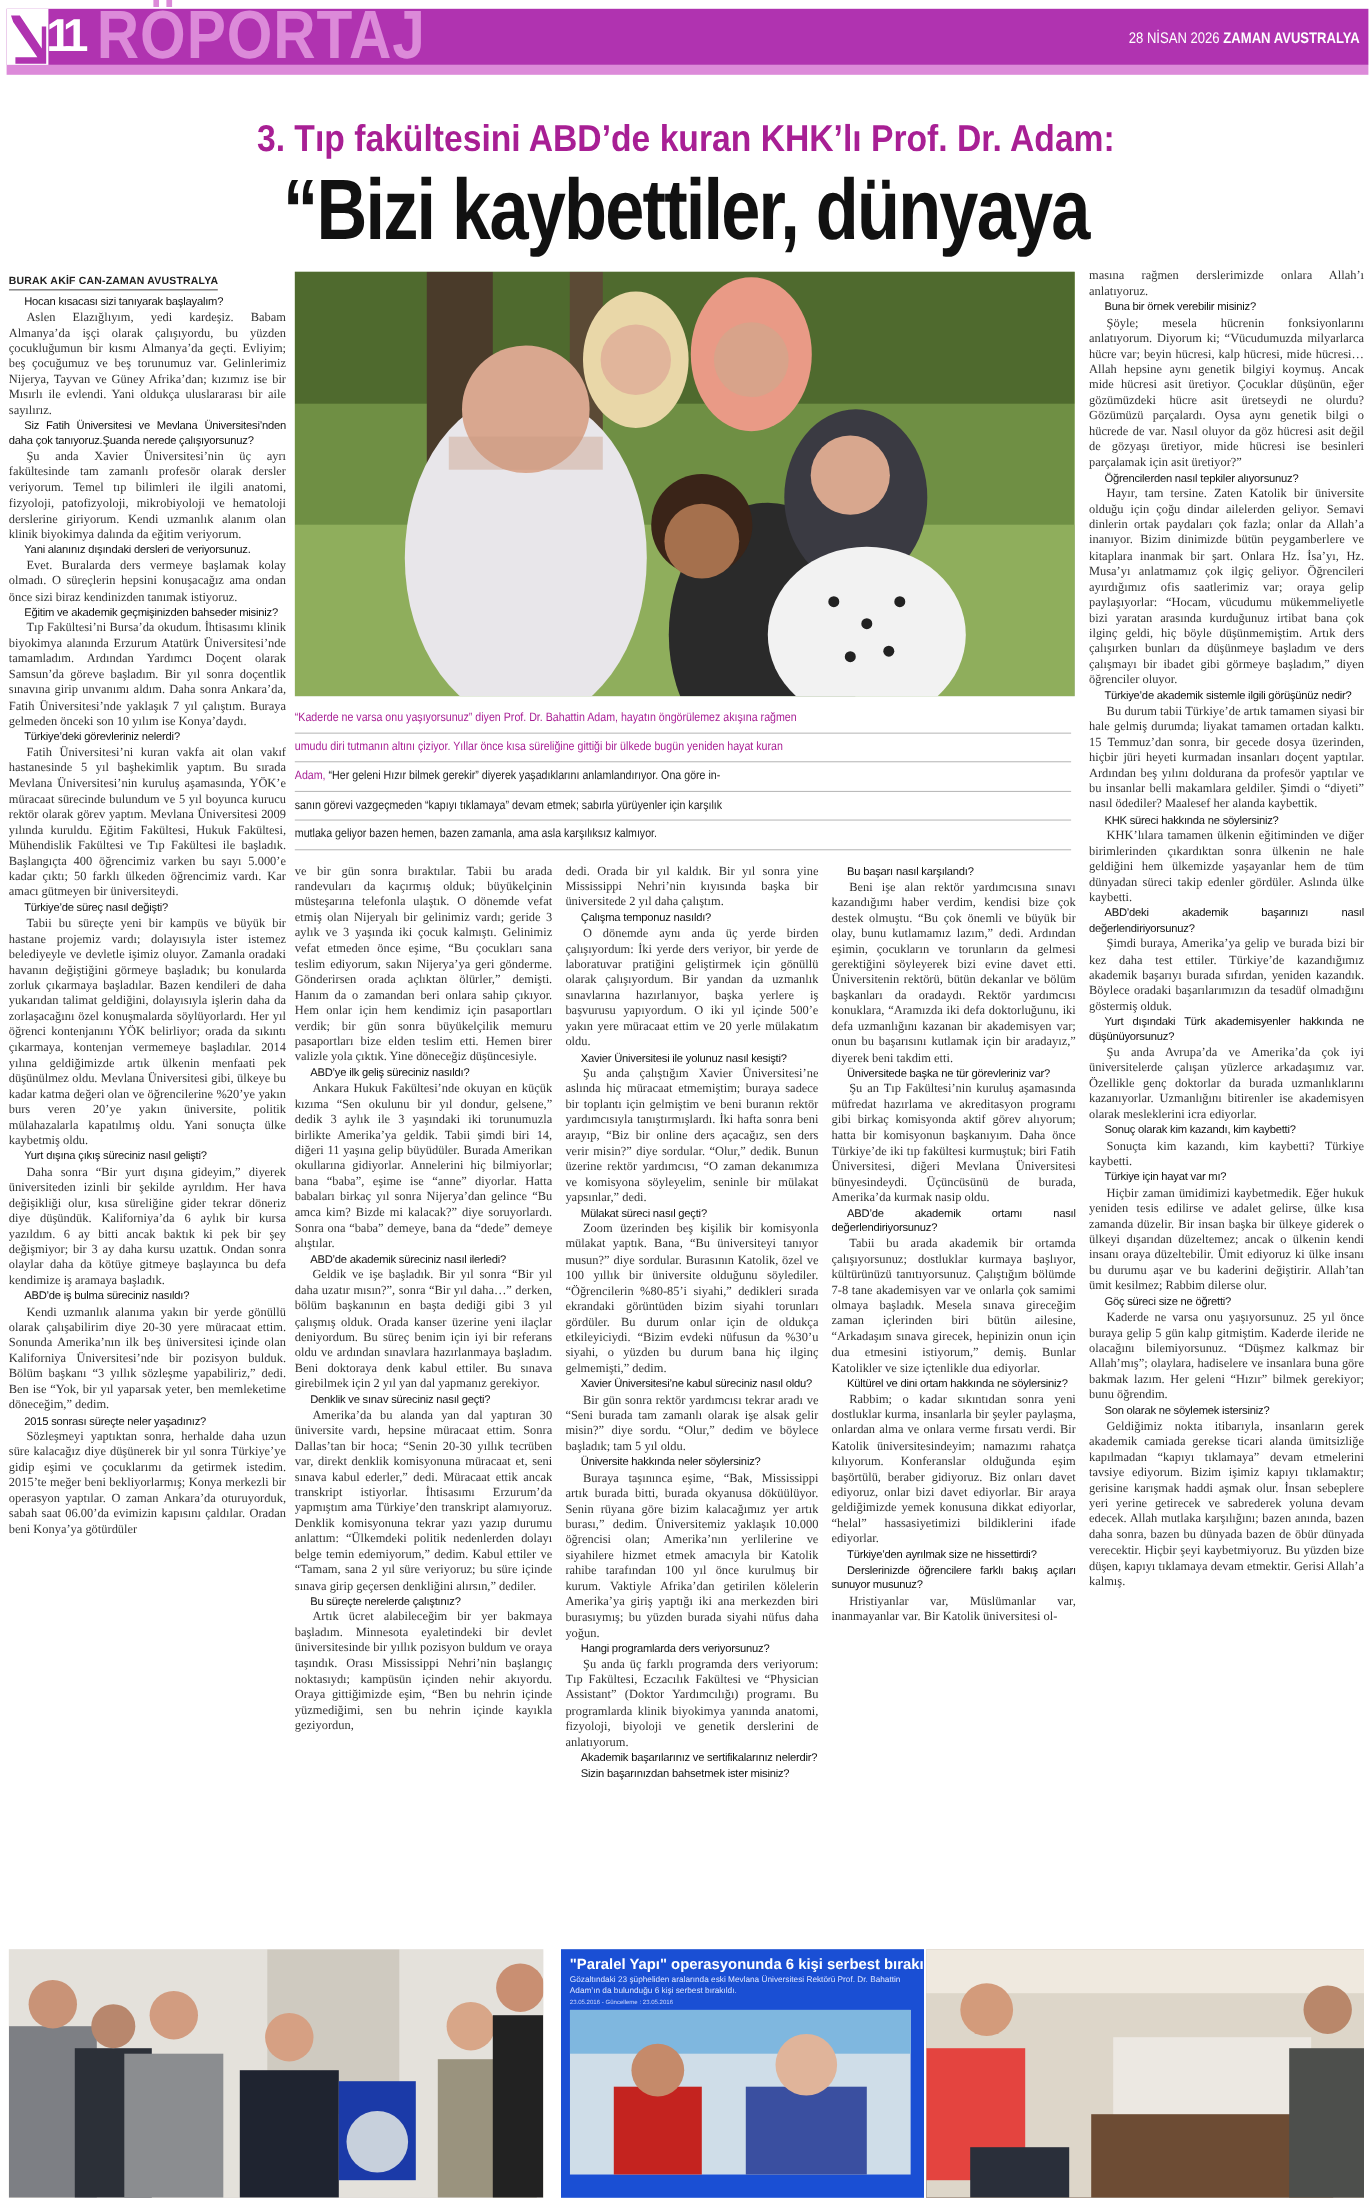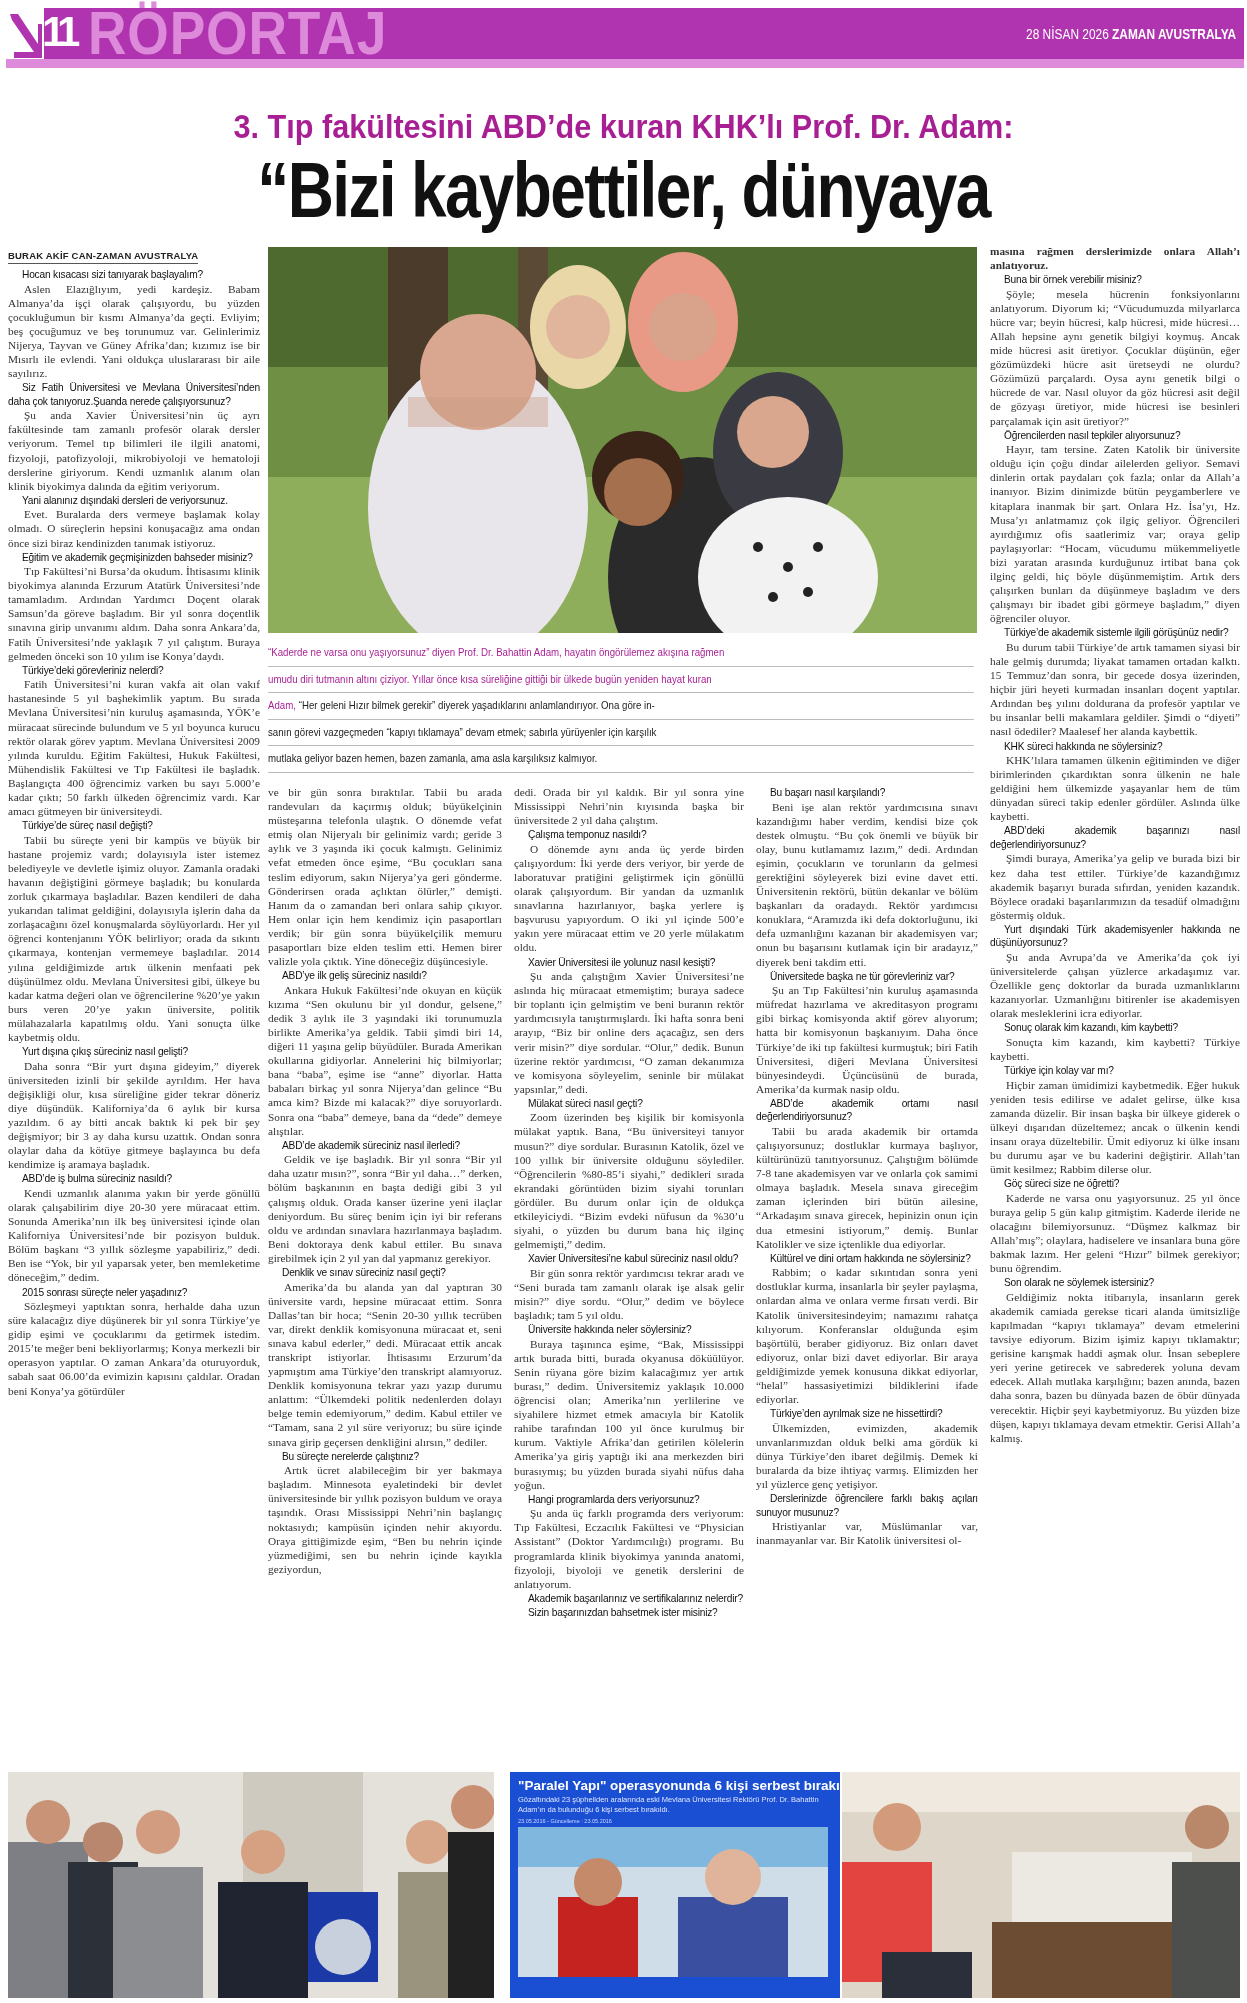--- a/index.html
+++ b/index.html
@@ -150,43 +150,42 @@
   <div class="col-body">
       <h4>Bu başarı nasıl karşılandı?</h4>
       <p>Beni işe alan rektör yardımcısına sınavı kazandığımı haber verdim, kendisi bize çok destek olmuştu. “Bu çok önemli ve büyük bir olay, bunu kutlamamız lazım,” dedi. Ardından eşimin, çocukların ve torunların da gelmesi gerektiğini söyleyerek bizi evine davet etti. Üniversitenin rektörü, bütün dekanlar ve bölüm başkanları da oradaydı. Rektör yardımcısı konuklara, “Aramızda iki defa doktorluğunu, iki defa uzmanlığını kazanan bir akademisyen var; onun bu başarısını kutlamak için bir aradayız,” diyerek beni takdim etti.</p>
       <h4>Üniversitede başka ne tür görevleriniz var?</h4>
       <p>Şu an Tıp Fakültesi’nin kuruluş aşamasında müfredat hazırlama ve akreditasyon programı gibi birkaç komisyonda aktif görev alıyorum; hatta bir komisyonun başkanıyım. Daha önce Türkiye’de iki tıp fakültesi kurmuştuk; biri Fatih Üniversitesi, diğeri Mevlana Üniversitesi bünyesindeydi. Üçüncüsünü de burada, Amerika’da kurmak nasip oldu.</p>
       <h4>ABD’de akademik ortamı nasıl değerlendiriyorsunuz?</h4>
       <p>Tabii bu arada akademik bir ortamda çalışıyorsunuz; dostluklar kurmaya başlıyor, kültürünüzü tanıtıyorsunuz. Çalıştığım bölümde 7-8 tane akademisyen var ve onlarla çok samimi olmaya başladık. Mesela sınava gireceğim zaman içlerinden biri bütün ailesine, “Arkadaşım sınava girecek, hepinizin onun için dua etmesini istiyorum,” demiş. Bunlar Katolikler ve size içtenlikle dua ediyorlar.</p>
       <h4>Kültürel ve dini ortam hakkında ne söylersiniz?</h4>
       <p>Rabbim; o kadar sıkıntıdan sonra yeni dostluklar kurma, insanlarla bir şeyler paylaşma, onlardan alma ve onlara verme fırsatı verdi. Bir Katolik üniversitesindeyim; namazımı rahatça kılıyorum. Konferanslar olduğunda eşim başörtülü, beraber gidiyoruz. Biz onları davet ediyoruz, onlar bizi davet ediyorlar. Bir araya geldiğimizde yemek konusuna dikkat ediyorlar, “helal” hassasiyetimizi bildiklerini ifade ediyorlar.</p>
       <h4>Türkiye’den ayrılmak size ne hissettirdi?</h4>
-      <p>Ülkemizden, evimizden, akademik unvanlarımızdan olduk belki ama gördük ki dünya Türkiye’den ibaret değilmiş. Demek ki buralarda da bize ihtiyaç varmış. Elimizden her yıl yüzlerce genç yetişiyor.</p>
       <h4>Derslerinizde öğrencilere farklı bakış açıları sunuyor musunuz?</h4>
       <p>Hristiyanlar var, Müslümanlar var, inanmayanlar var. Bir Katolik üniversitesi ol-</p>
     </div>
 </div>
 <div class="col" id="col4" style="left:990px;top:244px;width:250px;height:1504px;overflow:hidden;">
   <div class="col-body">
-      <p style="text-indent: 0px; font-weight: bold;">masına rağmen derslerimizde onlara Allah’ı anlatıyoruz.</p>
+      <p style="text-indent: 0px;">masına rağmen derslerimizde onlara Allah’ı anlatıyoruz.</p>
       <h4>Buna bir örnek verebilir misiniz?</h4>
       <p>Şöyle; mesela hücrenin fonksiyonlarını anlatıyorum. Diyorum ki; “Vücudumuzda milyarlarca hücre var; beyin hücresi, kalp hücresi, mide hücresi… Allah hepsine aynı genetik bilgiyi koymuş. Ancak mide hücresi asit üretiyor. Çocuklar düşünün, eğer gözümüzdeki hücre asit üretseydi ne olurdu? Gözümüzü parçalardı. Oysa aynı genetik bilgi o hücrede de var. Nasıl oluyor da göz hücresi asit değil de gözyaşı üretiyor, mide hücresi ise besinleri parçalamak için asit üretiyor?”</p>
       <h4>Öğrencilerden nasıl tepkiler alıyorsunuz?</h4>
       <p>Hayır, tam tersine. Zaten Katolik bir üniversite olduğu için çoğu dindar ailelerden geliyor. Semavi dinlerin ortak paydaları çok fazla; onlar da Allah’a inanıyor. Bizim dinimizde bütün peygamberlere ve kitaplara inanmak bir şart. Onlara Hz. İsa’yı, Hz. Musa’yı anlatmamız çok ilgiç geliyor. Öğrencileri ayırdığımız ofis saatlerimiz var; oraya gelip paylaşıyorlar: “Hocam, vücudumu mükemmeliyetle bizi yaratan arasında kurduğunuz irtibat bana çok ilginç geldi, hiç böyle düşünmemiştim. Artık ders çalışırken bunları da düşünmeye başladım ve ders çalışmayı bir ibadet gibi görmeye başladım,” diyen öğrenciler oluyor.</p>
       <h4>Türkiye’de akademik sistemle ilgili görüşünüz nedir?</h4>
       <p>Bu durum tabii Türkiye’de artık tamamen siyasi bir hale gelmiş durumda; liyakat tamamen ortadan kalktı. 15 Temmuz’dan sonra, bir gecede dosya üzerinden, hiçbir jüri heyeti kurmadan insanları doçent yaptılar. Ardından beş yılını doldurana da profesör yaptılar ve bu insanlar belli makamlara geldiler. Şimdi o “diyeti” nasıl ödediler? Maalesef her alanda kaybettik.</p>
       <h4>KHK süreci hakkında ne söylersiniz?</h4>
       <p>KHK’lılara tamamen ülkenin eğitiminden ve diğer birimlerinden çıkardıktan sonra ülkenin ne hale geldiğini hem ülkemizde yaşayanlar hem de tüm dünyadan süreci takip edenler gördüler. Aslında ülke kaybetti.</p>
       <h4>ABD’deki akademik başarınızı nasıl değerlendiriyorsunuz?</h4>
       <p>Şimdi buraya, Amerika’ya gelip ve burada bizi bir kez daha test ettiler. Türkiye’de kazandığımız akademik başarıyı burada sıfırdan, yeniden kazandık. Böylece oradaki başarılarımızın da tesadüf olmadığını göstermiş olduk.</p>
       <h4>Yurt dışındaki Türk akademisyenler hakkında ne düşünüyorsunuz?</h4>
       <p>Şu anda Avrupa’da ve Amerika’da çok iyi üniversitelerde çalışan yüzlerce arkadaşımız var. Özellikle genç doktorlar da burada uzmanlıklarını kazanıyorlar. Uzmanlığını bitirenler ise akademisyen olarak mesleklerini icra ediyorlar.</p>
       <h4>Sonuç olarak kim kazandı, kim kaybetti?</h4>
       <p>Sonuçta kim kazandı, kim kaybetti? Türkiye kaybetti.</p>
-      <h4>Türkiye için kolay var mı?</h4>
+      <h4>Türkiye için hayat var mı?</h4>
       <p>Hiçbir zaman ümidimizi kaybetmedik. Eğer hukuk yeniden tesis edilirse ve adalet gelirse, ülke kısa zamanda düzelir. Bir insan başka bir ülkeye giderek o ülkeyi dışarıdan düzeltemez; ancak o ülkenin kendi insanı oraya düzeltebilir. Ümit ediyoruz ki ülke insanı bu durumu aşar ve bu kaderini değiştirir. Allah’tan ümit kesilmez; Rabbim dilerse olur.</p>
       <h4>Göç süreci size ne öğretti?</h4>
       <p>Kaderde ne varsa onu yaşıyorsunuz. 25 yıl önce buraya gelip 5 gün kalıp gitmiştim. Kaderde ileride ne olacağını bilemiyorsunuz. “Düşmez kalkmaz bir Allah’mış”; olaylara, hadiselere ve insanlara buna göre bakmak lazım. Her geleni “Hızır” bilmek gerekiyor; bunu öğrendim.</p>
       <h4>Son olarak ne söylemek istersiniz?</h4>
       <p>Geldiğimiz nokta itibarıyla, insanların gerek akademik camiada gerekse ticari alanda ümitsizliğe kapılmadan “kapıyı tıklamaya” devam etmelerini tavsiye ediyorum. Bizim işimiz kapıyı tıklamaktır; gerisine karışmak haddi aşmak olur. İnsan sebeplere yeri yerine getirecek ve sabrederek yoluna devam edecek. Allah mutlaka karşılığını; bazen anında, bazen daha sonra, bazen bu dünyada bazen de öbür dünyada verecektir. Hiçbir şeyi kaybetmiyoruz. Bu yüzden bize düşen, kapıyı tıklamaya devam etmektir. Gerisi Allah’a kalmış.</p>
     </div>
 </div>
 
 <div class="photos" style="left:0;width:1247px;">
   <div class="ph ph1">

